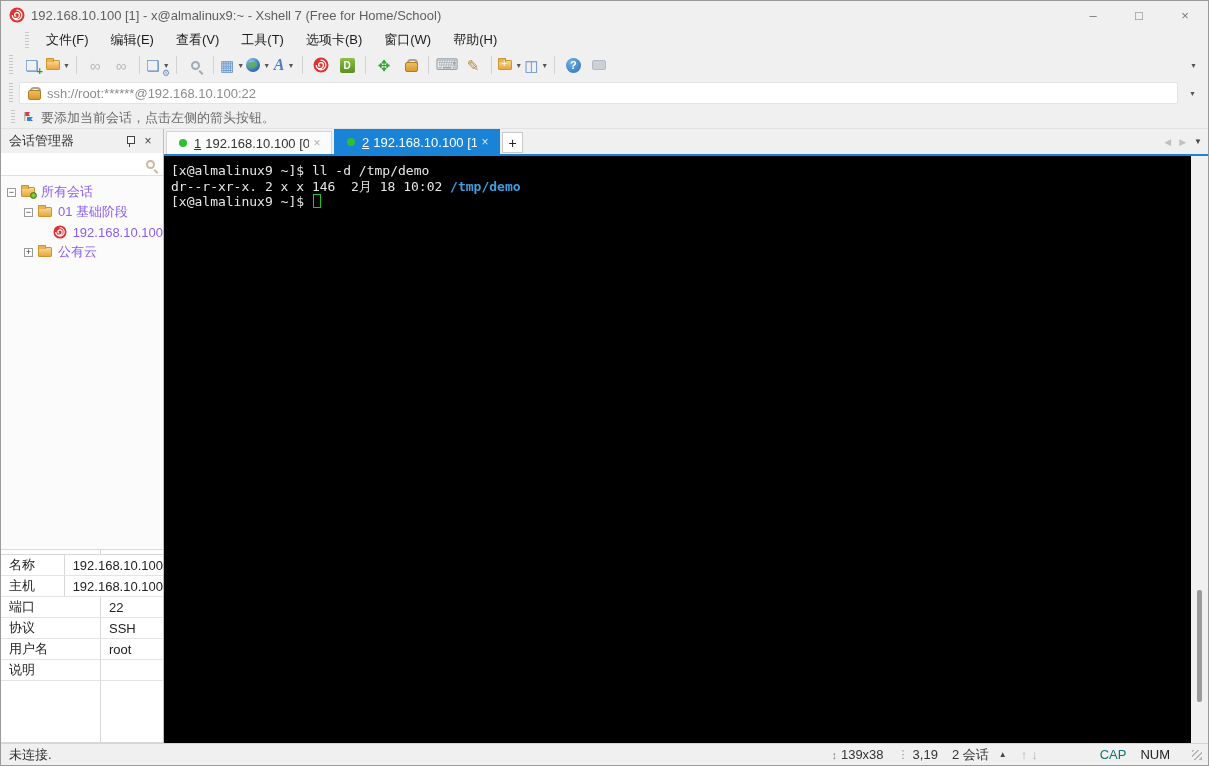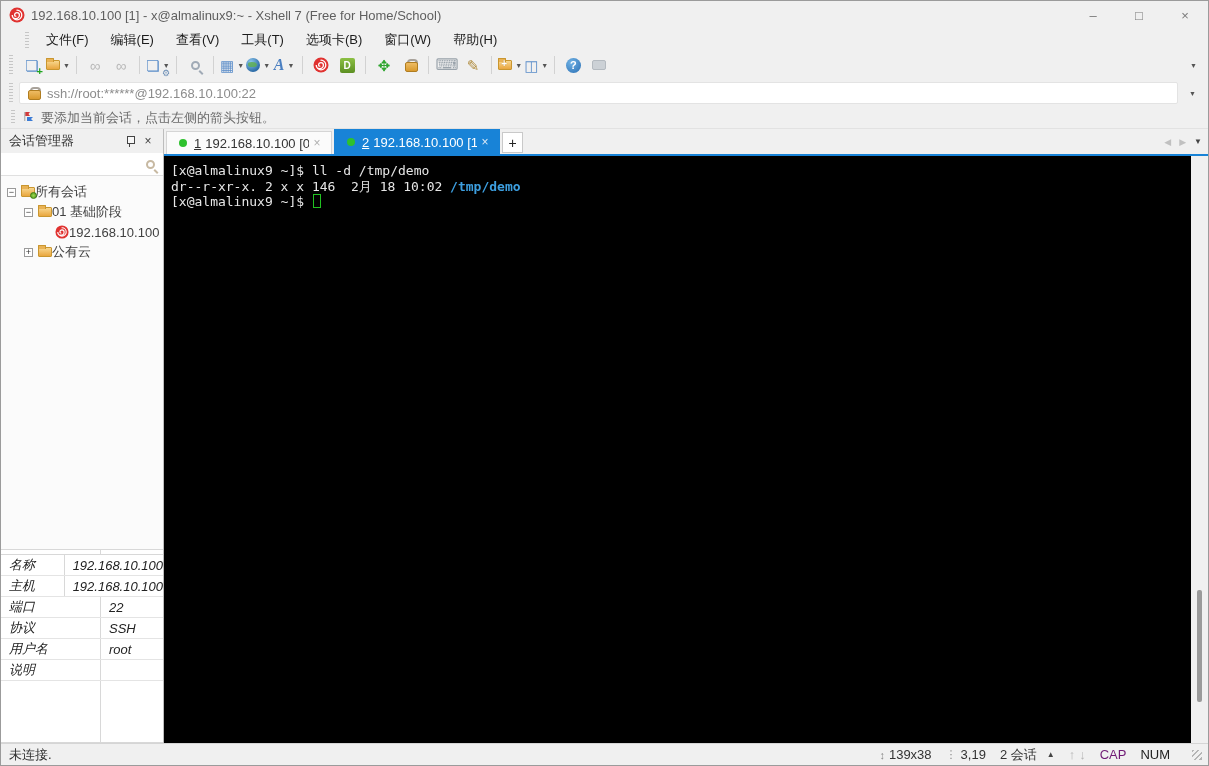--- a/index.html
+++ b/index.html
@@ -71,25 +71,25 @@
   .pin-ico { width:10px; height:12px; position:relative; }
   .pin-ico::before { content:""; position:absolute; left:2px; top:1px; width:6px; height:6px; border:1px solid #444; background:#f7f7f7; }
   .pin-ico::after { content:""; position:absolute; left:4px; top:8px; width:1px; height:4px; background:#444; }
   .sm-search { height:23px; background:#fff; border-bottom:1px solid #e0e0e0; display:flex; align-items:center; padding:0 8px; flex:0 0 auto; }
   .sm-search .magnifier { margin-left:auto; border-color:#c7b9a2; }
   .sm-search .magnifier::after { background:#c7b9a2; }
   .tree { padding:6px 0 0 6px; flex:0 0 auto; }
   .tree-row { height:20px; display:flex; align-items:center; white-space:nowrap; }
   .tree-indent { display:inline-block; }
   .expander { width:9px; height:9px; border:1px solid #9a9a9a; background:#fff; font-size:9px; line-height:7px; text-align:center; color:#333; margin-right:5px; flex:0 0 auto; }
-  .tree-label { color:#404040; }
+  .tree-label { margin-left:6px; color:#8b5cf6; }
   .sm-spacer { flex:1; }
 
   
-  .props { flex:0 0 auto; border-top:1px solid #d8d8d8; background:#fff; font-size:13px;font-style:italic; }
+  .props { flex:0 0 auto; border-top:1px solid #d8d8d8; background:#fff; font-size:13px; }
   .props-frag { height:5px; border-bottom:1px solid #d8d8d8; display:flex; }
   .props-row { height:21px; display:flex; border-bottom:1px solid #e4e4e4; align-items:center; }
   .props-row.tall { height:62px; align-items:flex-start; border-bottom:1px solid #d8d8d8; }
   .props-label { width:100px; padding-left:8px; border-right:1px solid #d8d8d8; height:100%; display:flex; align-items:center; color:#222; }
   .props-row.tall .props-label { align-items:flex-start; }
   .props-value { flex:1; padding-left:8px; color:#222; }
   .props-frag .props-label { padding:0; }
 
   
   .content { flex:1; display:flex; flex-direction:column; min-width:0; }
@@ -114,21 +114,21 @@
   .term-thumb { position:absolute; top:74%; height:19%; left:6px; width:5px; border-radius:2px; background:#9a9a9a; }
 
   
   .statusbar { height:22px; border-top:1px solid #d5d5d5; background:#f0f0f0; display:flex; align-items:center; padding:0 6px 0 8px; color:#333; flex:0 0 auto; }
   .sb-left { color:#333; }
   .sb-right { margin-left:auto; display:flex; align-items:center; gap:14px; }
   .sb-item { display:flex; align-items:center; gap:4px; }
   .sb-ico { color:#8b8b8b; font-size:11px; }
   .sb-drop { font-size:8px; color:#444; margin-left:6px; }
   .sb-arrow { color:#b5b5b5; font-size:13px; }
-  .sb-dim { color:#701a75; }
+  .sb-dim { color:#0f766e;margin-left:48px; }
   .sb-on { color:#222; }
   .resize-grip { width:10px; height:10px; margin-left:8px; background-image:repeating-linear-gradient(135deg,#b5b5b5 0 1.5px,transparent 1.5px 4px); }
 </style>
 </head>
 <body>
 
 <div class="window">
 
   <div class="titlebar">
     <svg class="spiral" viewBox="0 0 16 16">

